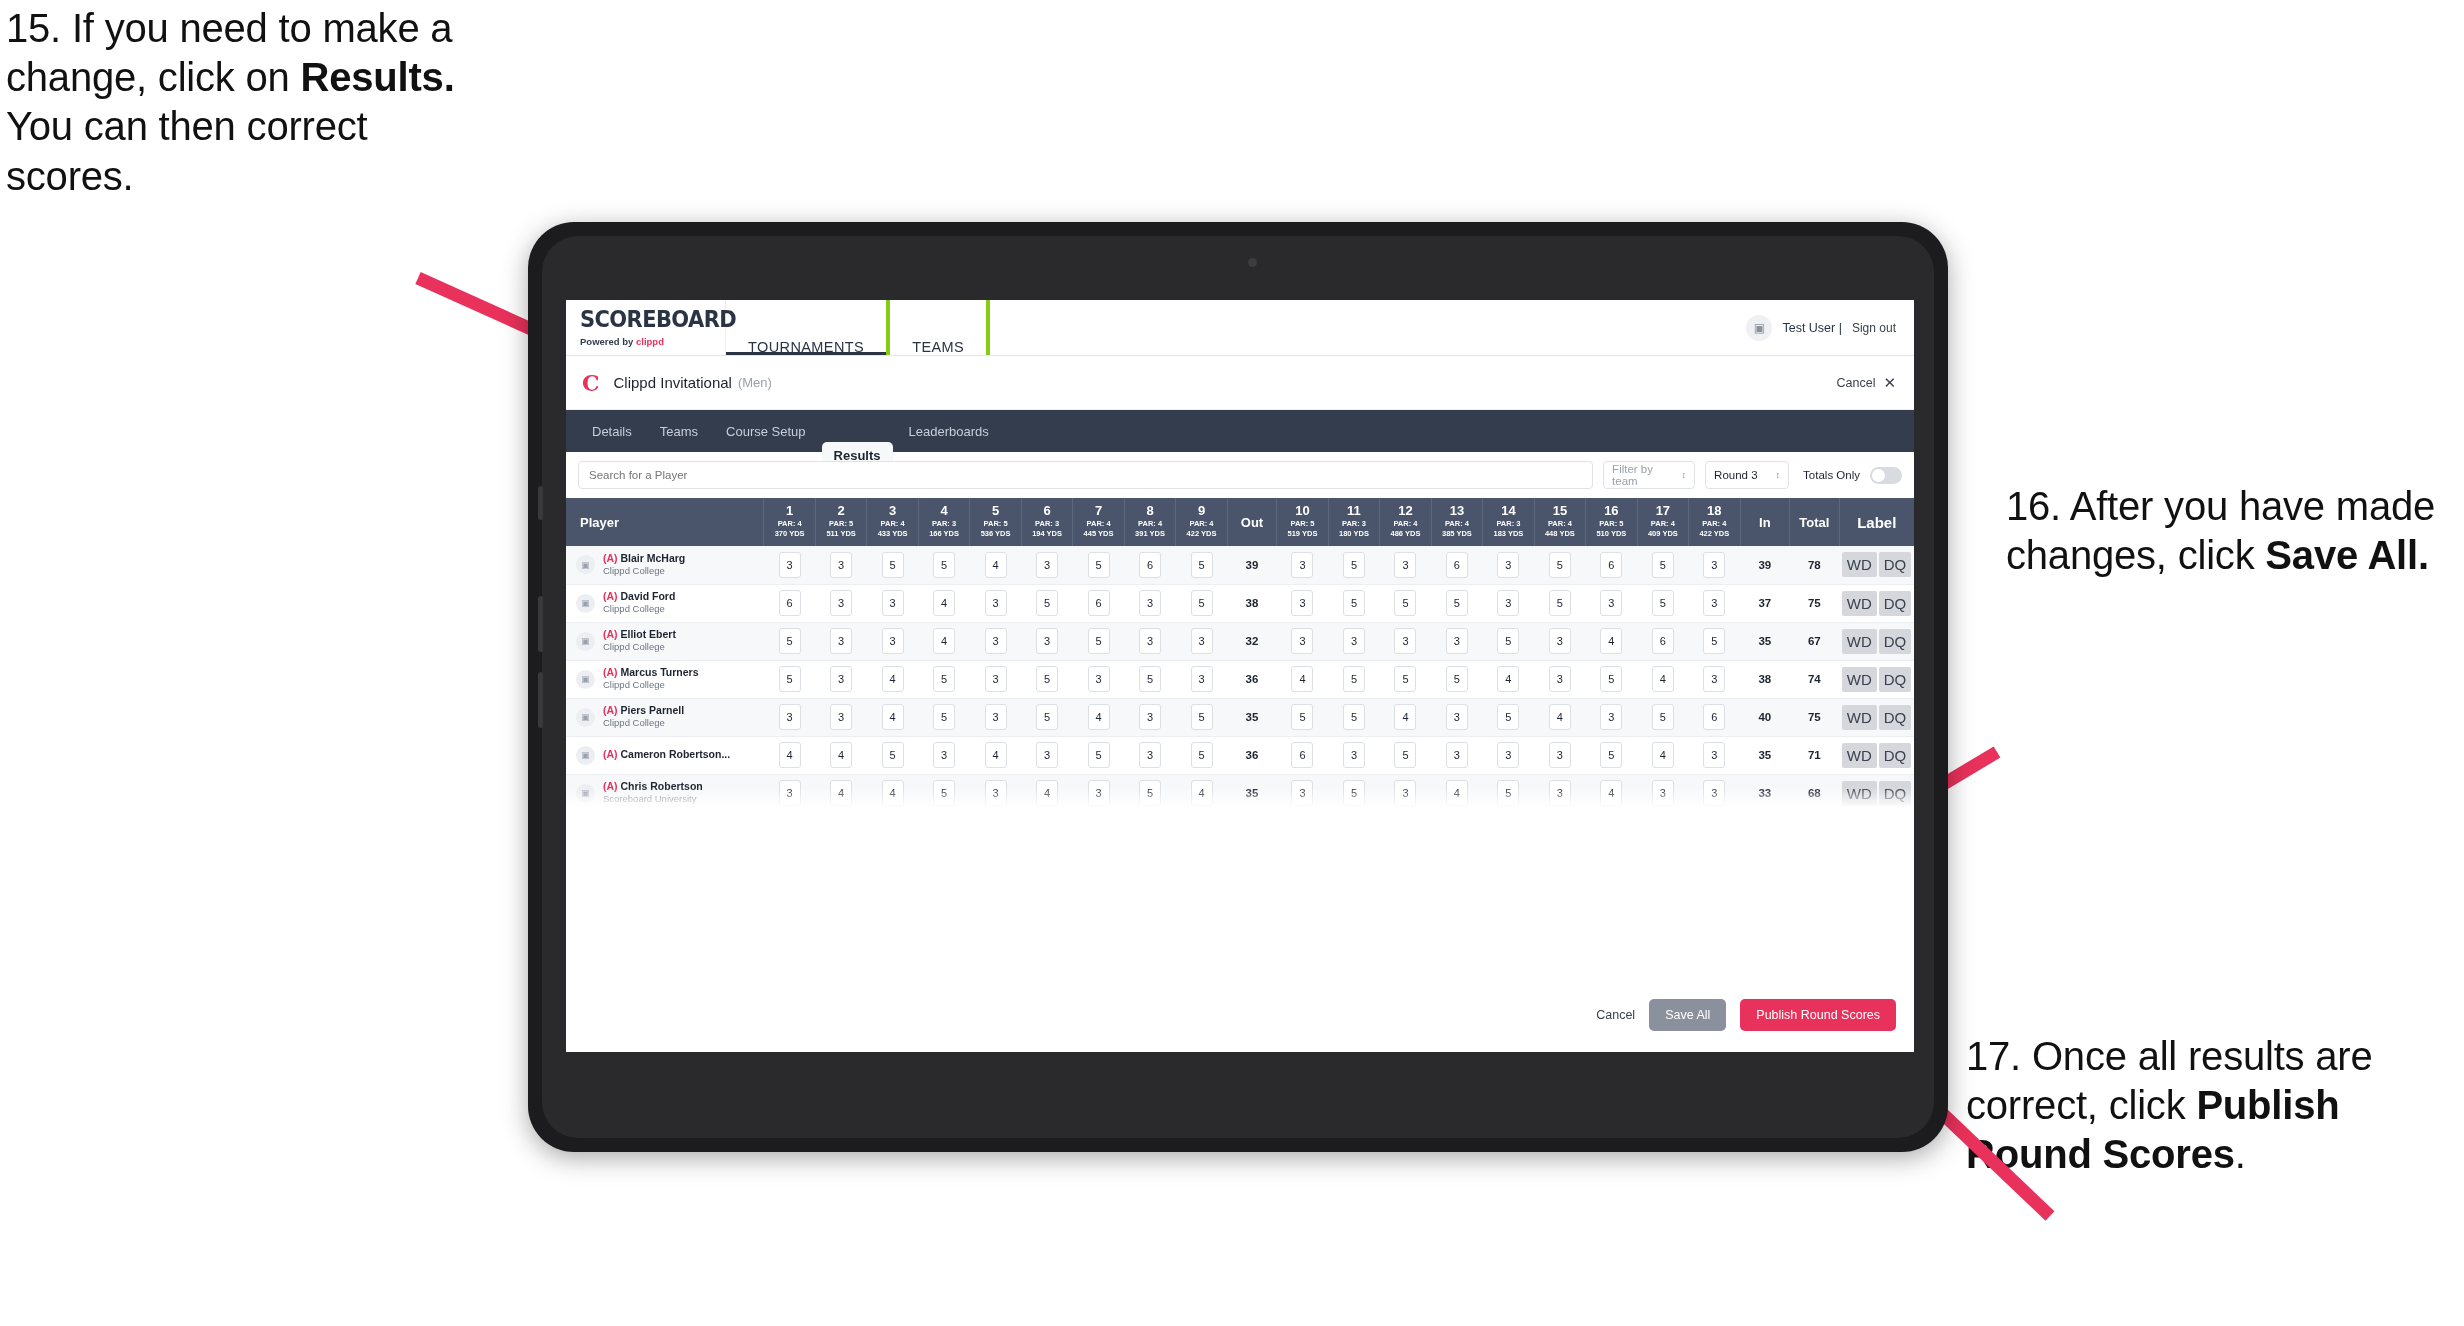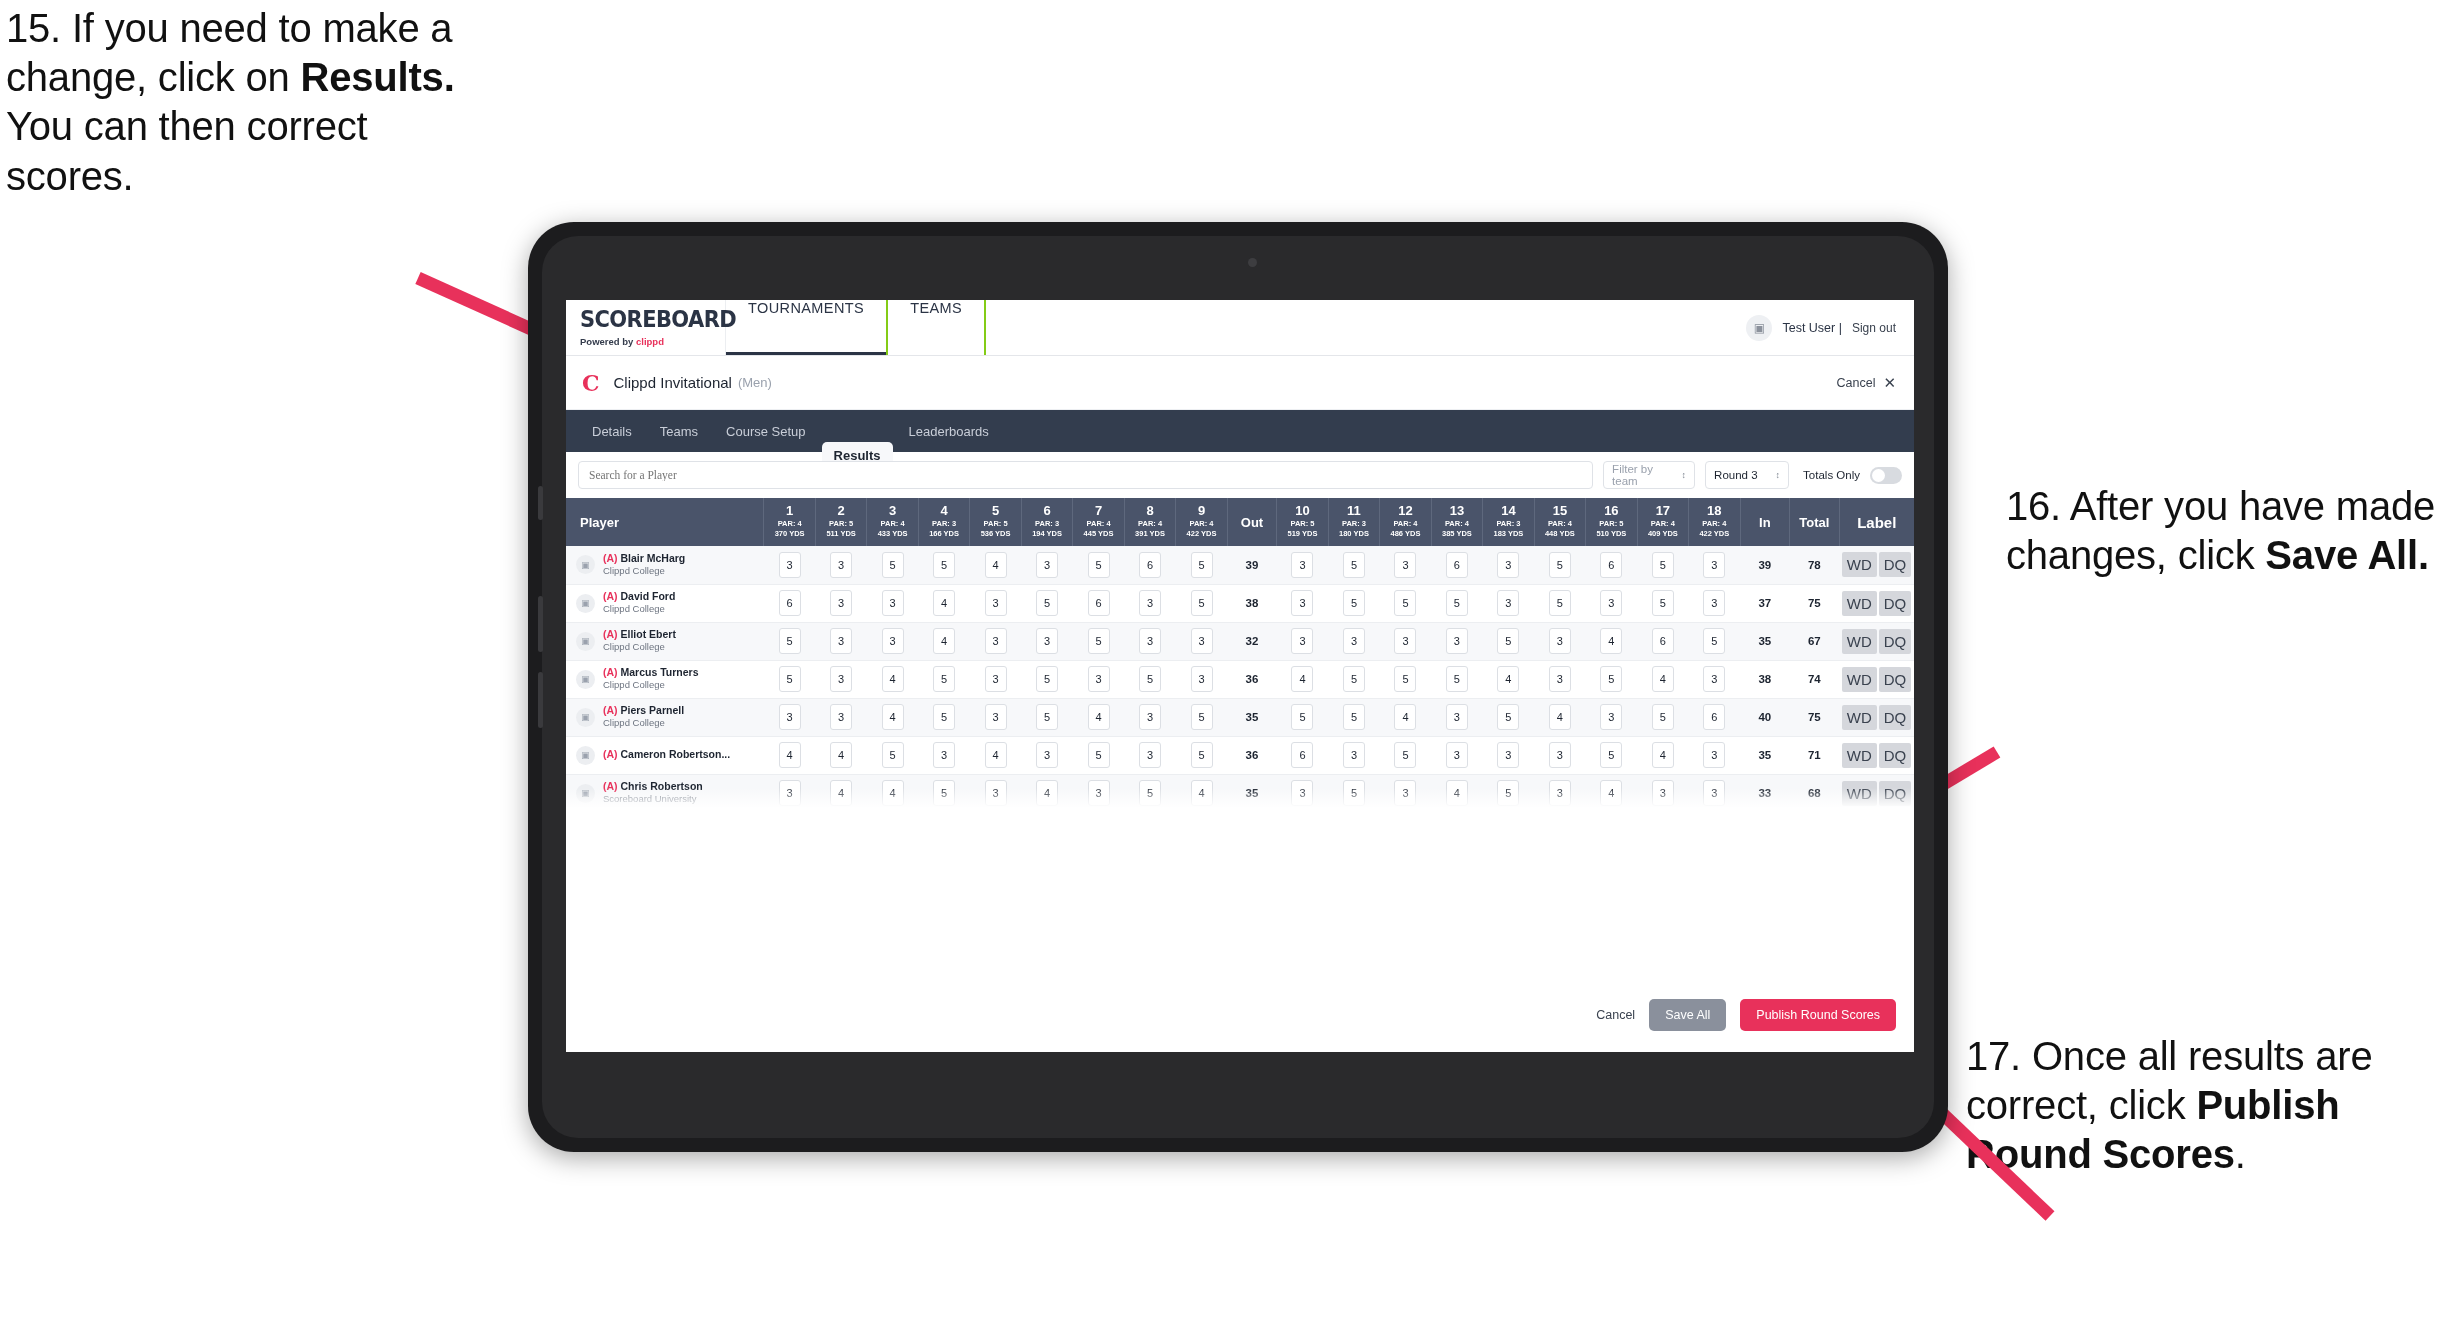--- a/index.html
+++ b/index.html
@@ -84,23 +84,23 @@
     font-family: "DejaVu Sans", sans-serif;
     font-weight: 700; font-size: 21px; letter-spacing: -0.6px;
     color: #2b3445; line-height: 1;
     transform: scaleY(1.12); transform-origin: left center;
   }
   #brand-sub {
     font-size: 9.5px; color: #343c4c; font-weight: 700; margin-top: 6px;
   }
   #brand-sub .pink { color: #e8315b; }
   .topnav-item {
-    display: flex; align-items: flex-start; padding: 0 22px;
+    display: flex; align-items: flex-end; padding: 0 22px;
     font-size: 14.5px; color: #2b3445; letter-spacing: 0.4px;
-    border-right: 2px solid #84cc16;
+    border-right: 4px solid #84cc16;
     position: relative; cursor: pointer;
   }
   .topnav-item.active::after {
     content: ""; position: absolute; left: 0; right: 0; bottom: 0;
     height: 3px; background: #2b3445;
   }
   #topbar-spacer { flex: 1; }
   #user-area {
     display: flex; align-items: center; gap: 10px; padding-right: 18px;
   }
@@ -140,21 +140,21 @@
   .tab.active { background: #f7f8fa; color: #1d2430; font-weight: 600; margin-top: 48px; }
 
   
   #filterbar {
     height: 46px; background: #ffffff;
     display: flex; align-items: center; padding: 0 12px; gap: 10px;
   }
   #search-input {
     flex: 1; height: 28px; border: 1px solid #dfe2e7; border-radius: 4px;
     background: #fff; font-size: 11.5px; color: #8b919c; padding: 0 10px;
-    font-family: Liberation Serif, serif;
+    font-family: Liberation Sans, sans-serif;
   }
   .select-box {
     height: 28px; border: 1px solid #dfe2e7; border-radius: 4px;
     display: flex; align-items: center; justify-content: space-between;
     padding: 0 8px; font-size: 11.5px; cursor: pointer; background: #fff;
   }
   #team-filter { width: 92px; color: #9aa1ad; }
   #round-filter { width: 84px; color: #1d2430; }
   .chev { font-size: 9px; color: #7d8490; line-height: 1; }
   #totals-label { font-size: 11.5px; color: #1d2430; margin-left: 4px; }

